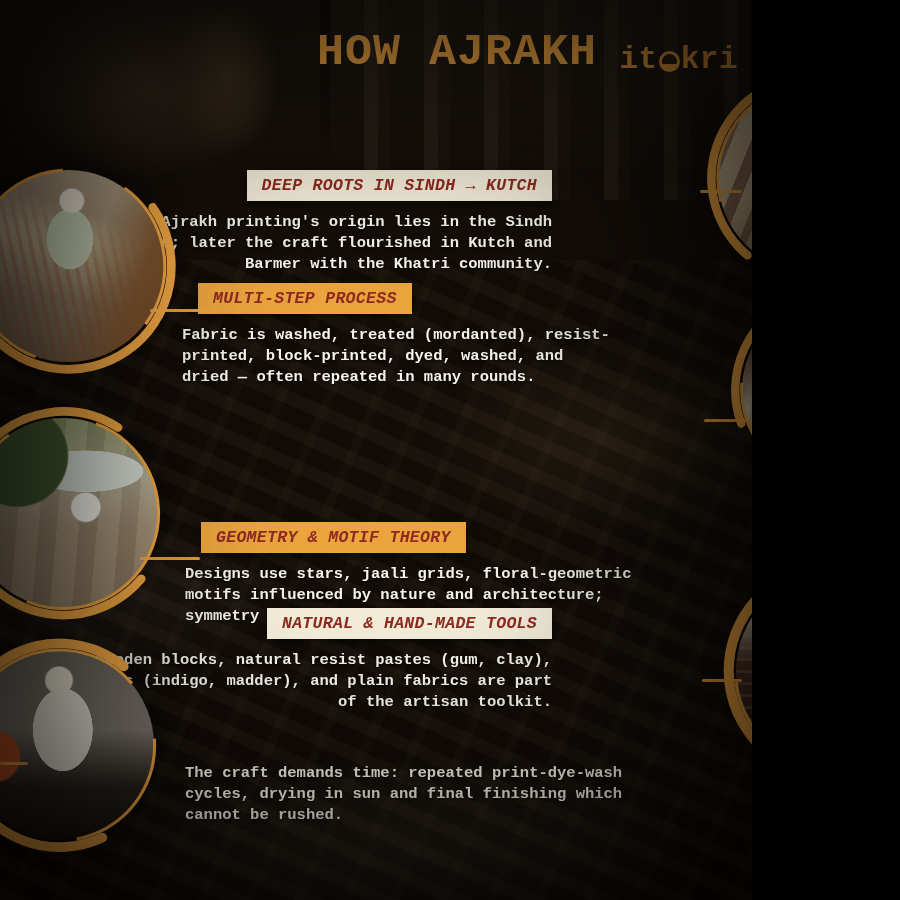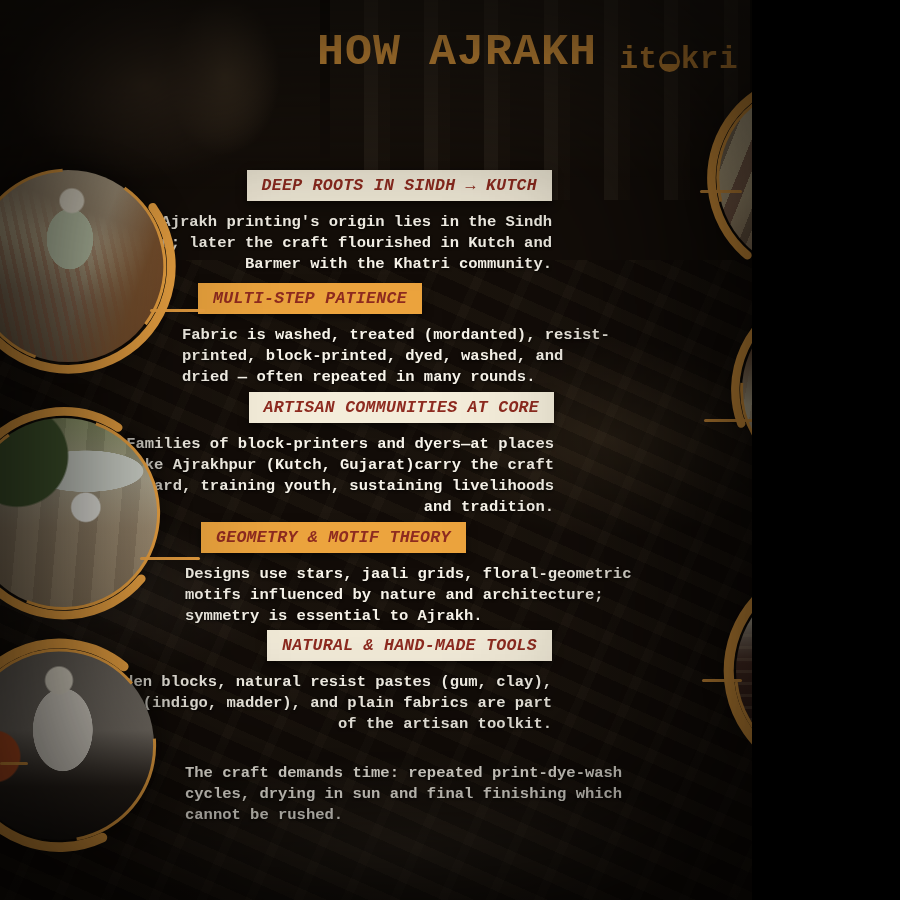--- a/index.html
+++ b/index.html
@@ -72,21 +72,21 @@
   .sec p{
     margin:11px 0 0;font-weight:700;font-size:15.5px;line-height:1.36;
     color:var(--body-text);text-shadow:0 1px 3px rgba(0,0,0,.85);
   }
   .sec.right{text-align:right;}
   .sec.left{text-align:left;}
   .sec1{right:200px;top:170px;width:460px;}
   .sec2{left:182px;top:283px;width:436px;}
   .sec3{right:198px;top:392px;width:468px;}
   .sec4{left:185px;top:522px;width:494px;}
-  .sec5{right:200px;top:630px;width:460px;}
+  .sec5{right:200px;top:608px;width:460px;}
   .sec6{left:185px;top:752px;width:448px;}
   
   .photo{position:absolute;}
   .ph-art{width:100%;height:100%;border-radius:50%;overflow:hidden;box-shadow:0 0 30px rgba(0,0,0,.6);}
   .ring{position:absolute;left:-7%;top:-7%;width:114%;height:114%;pointer-events:none;}
   .p1{left:-28px;top:170px;width:192px;height:192px;}
   .p2{left:-32px;top:418px;width:190px;height:190px;}
   .p3{left:-36px;top:650px;width:190px;height:190px;}
   .p4{left:718px;top:84px;width:188px;height:188px;}
   .p5{left:742px;top:298px;width:184px;height:184px;}
@@ -150,28 +150,24 @@
       <span class="logo-o"></span>
       <span>kri</span>
     </div>
 
   <section class="sec sec1 right">
     <div class="banner cream">DEEP ROOTS IN SINDH → KUTCH</div>
     <p>Ajrakh printing's origin lies in the Sindh region; later the craft flourished in Kutch and Barmer with the Khatri community.</p>
   </section>
 
   <section class="sec sec2 left">
-    <div class="banner orange">MULTI-STEP PATIENCE</div>
+    <div class="banner orange">MULTI-STEP PROCESS</div>
     <p>Fabric is washed, treated (mordanted), resist-printed, block-printed, dyed, washed, and dried — often repeated in many rounds.</p>
   </section>
 
-  <section class="sec sec3 right">
-    <div class="banner cream">ARTISAN COMMUNITIES AT CORE</div>
-    <p>Families of block-printers and dyers—at places like Ajrakhpur (Kutch, Gujarat)carry the craft forward, training youth, sustaining livelihoods and tradition.</p>
-  </section>
 
   <section class="sec sec4 left">
     <div class="banner orange">GEOMETRY &amp; MOTIF THEORY</div>
     <p>Designs use stars, jaali grids, floral-geometric motifs influenced by nature and architecture; symmetry is essential to Ajrakh.</p>
   </section>
 
   <section class="sec sec5 right">
     <div class="banner cream">NATURAL &amp; HAND-MADE TOOLS</div>
     <p>Wooden blocks, natural resist pastes (gum, clay), dyes (indigo, madder), and plain fabrics are part of the artisan toolkit.</p>
   </section>

